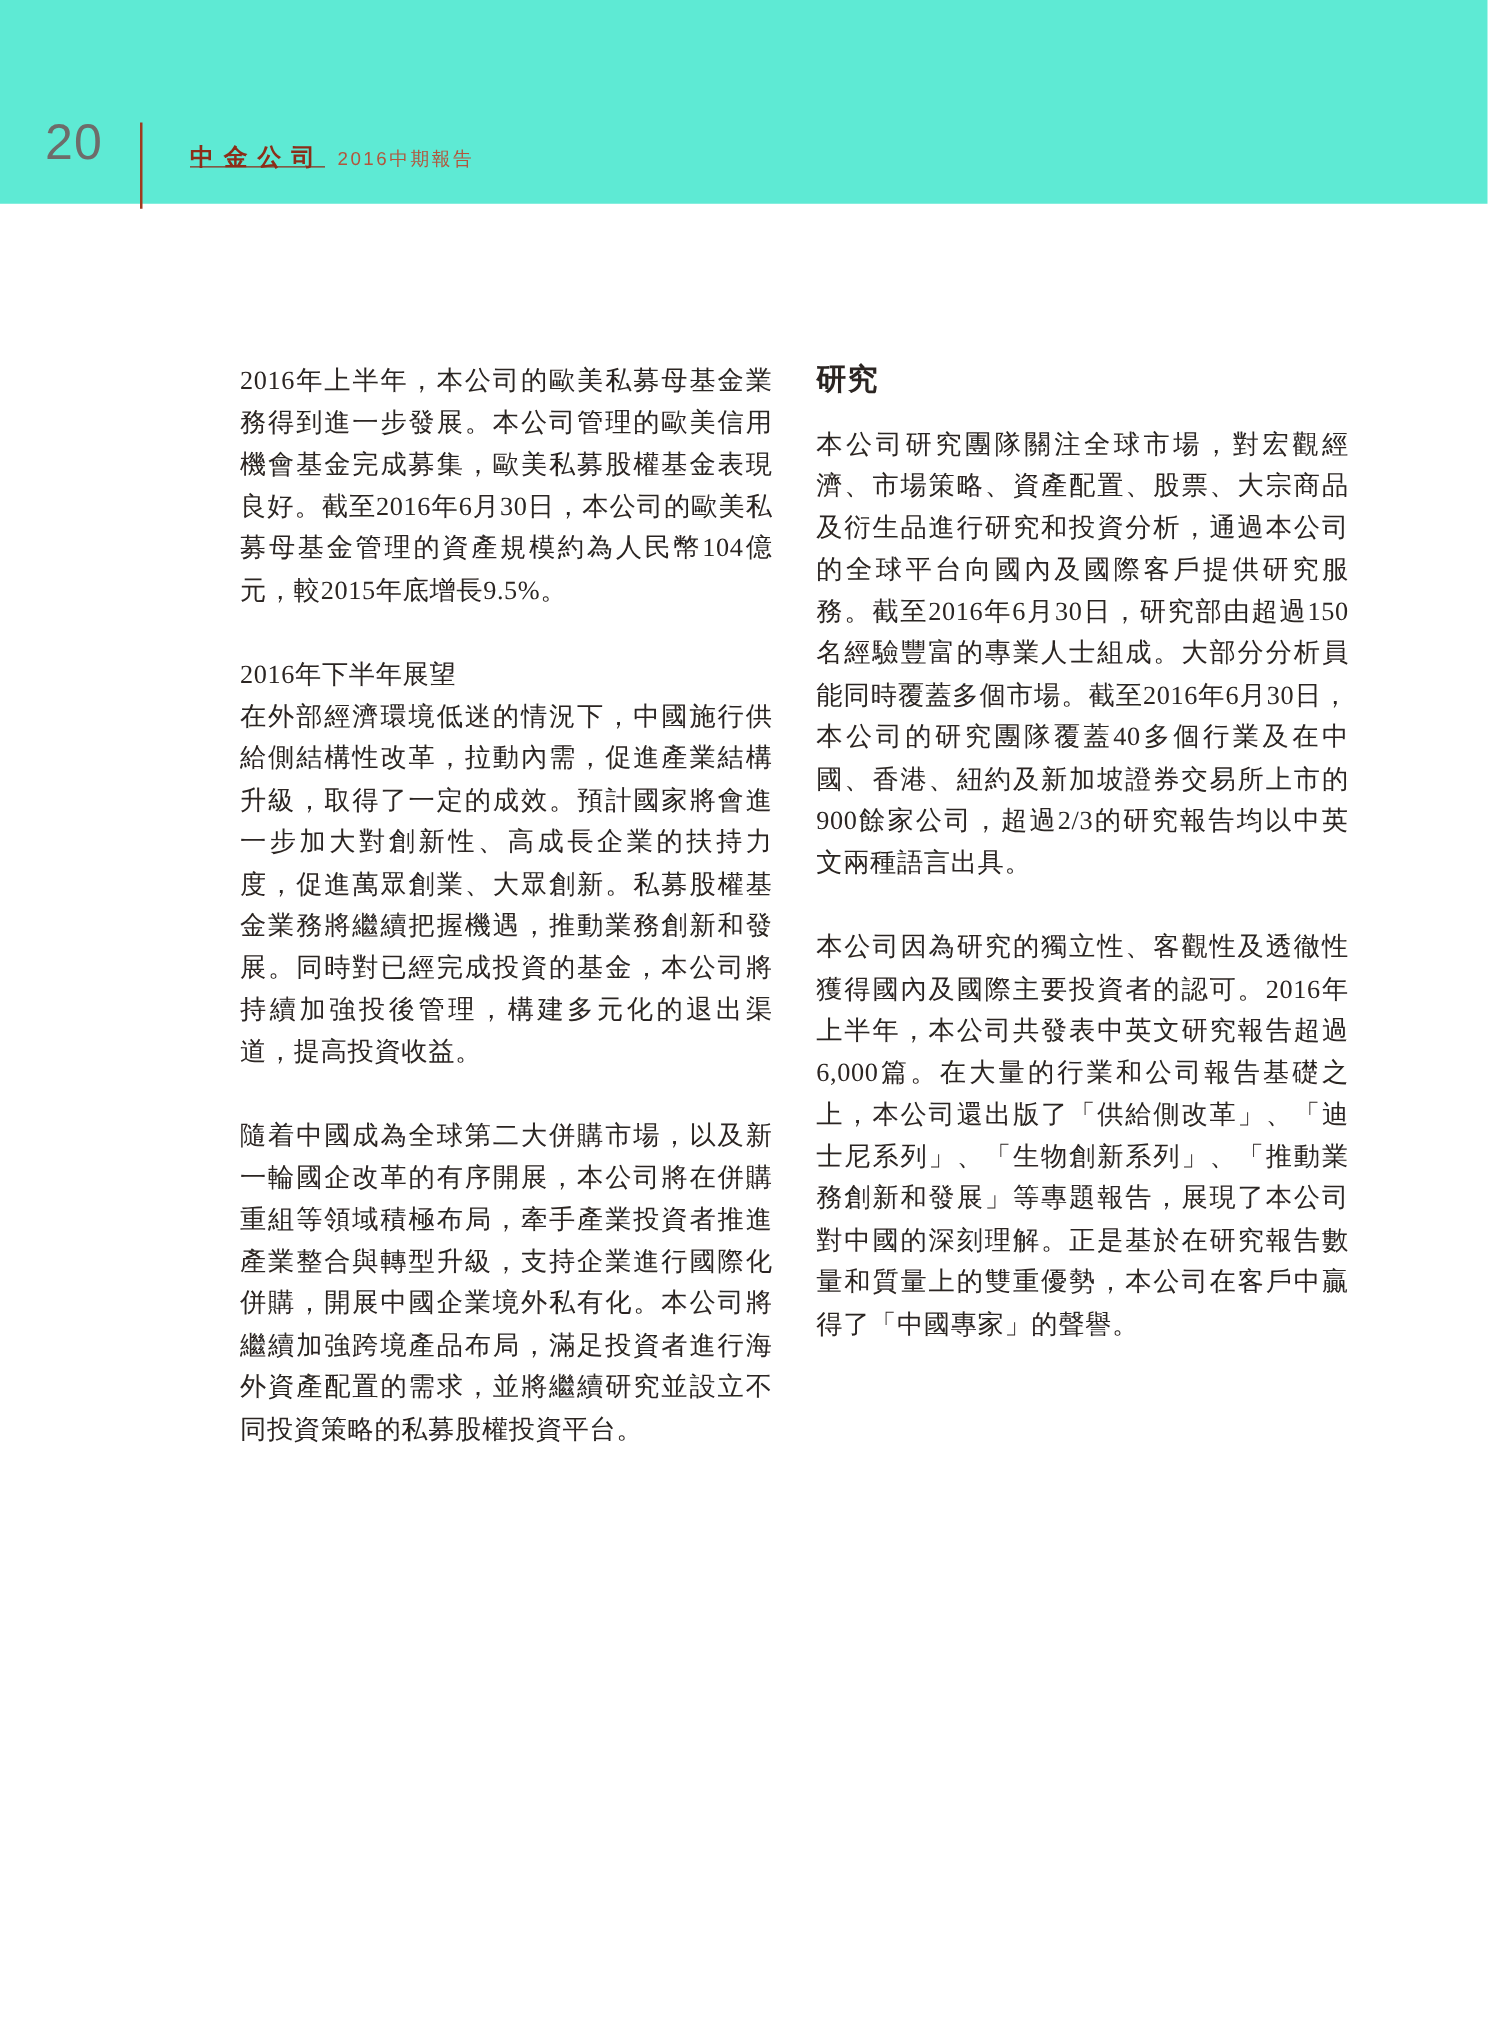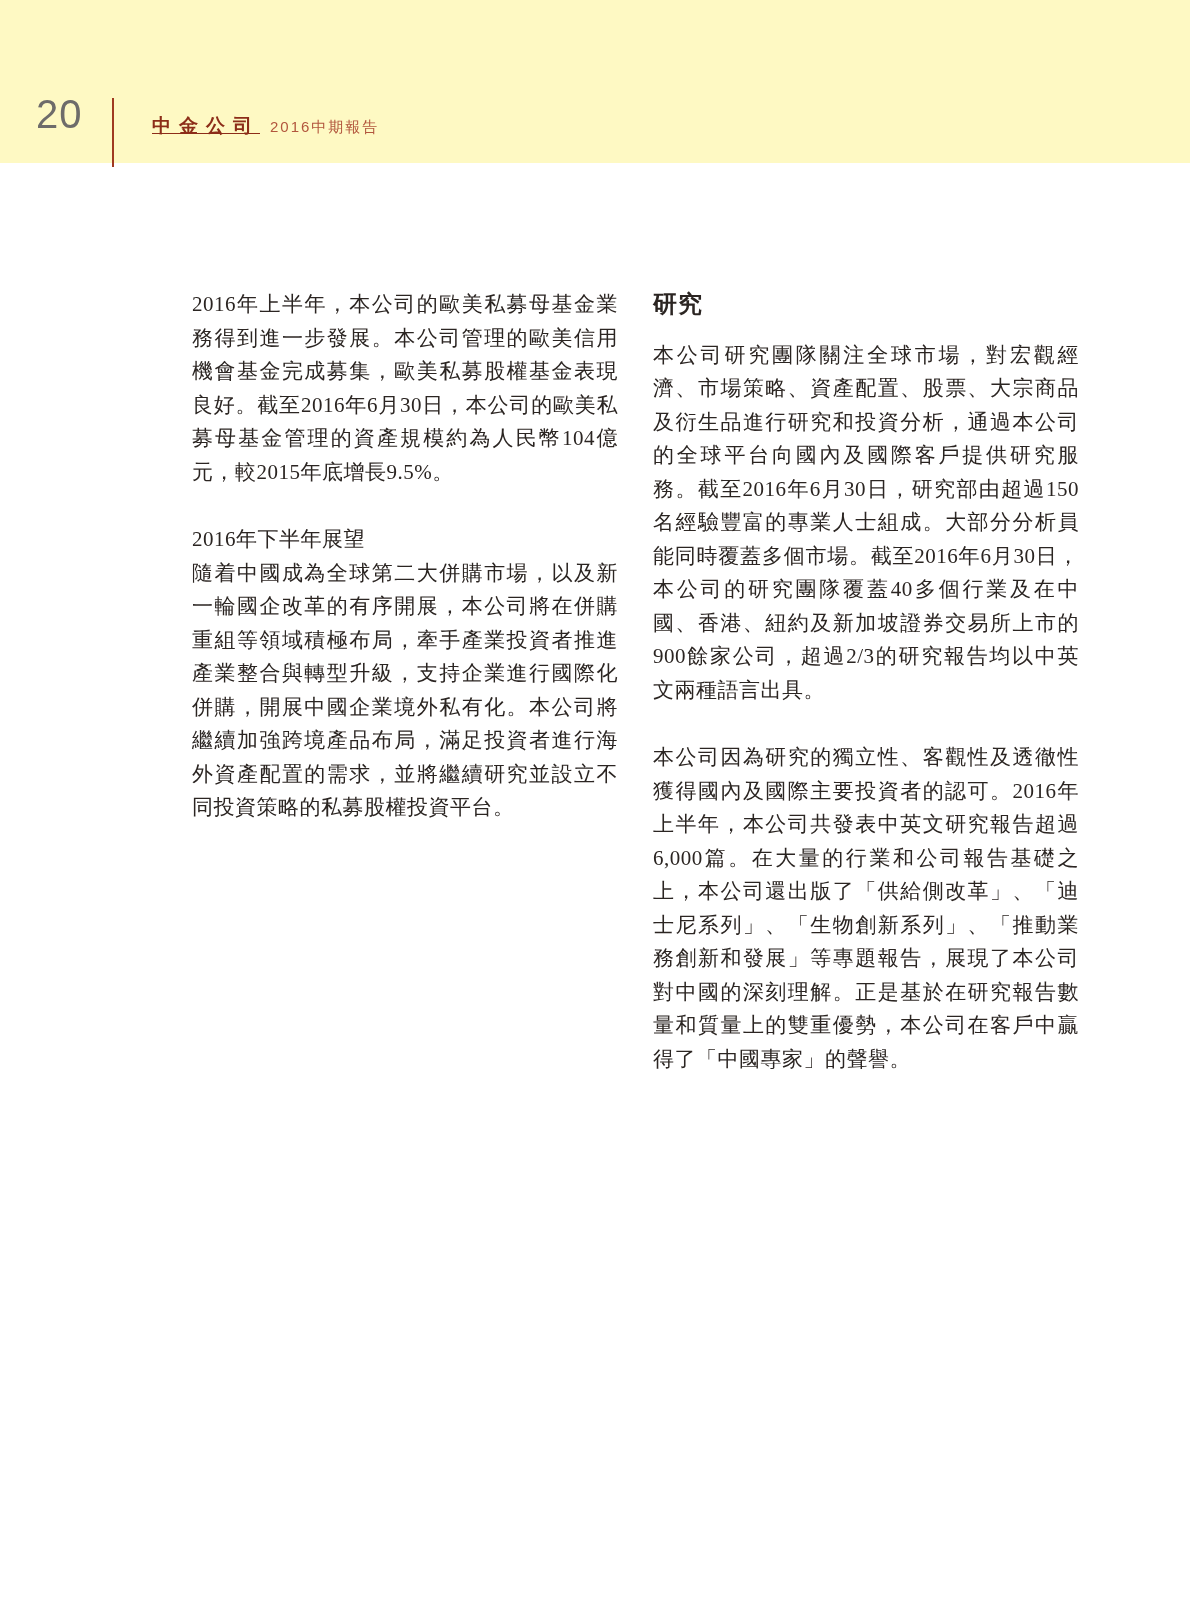--- a/index.html
+++ b/index.html
@@ -15,21 +15,21 @@
     color: #2b2522;
     overflow: hidden;
   }
 
   
   .header-band {
     position: absolute;
     left: 0; top: 0;
     width: 1190px;
     height: 163px;
-    background: #fef9c3;
+    background: #5eead4;
   }
   .page-number {
     position: absolute;
     left: 36px;
     top: 92px;
     font-family: "Liberation Sans", "DejaVu Sans", sans-serif;
     font-size: 40px;
     line-height: 44px;
     font-weight: 400;
     color: #6e6c6a;
@@ -100,20 +100,21 @@
   <span class="header-divider"></span>
   <span class="brand-lockup">
     <span class="brand-name">中金公司</span>
     <span class="report-title">2016中期報告</span>
   </span>
 </header>
 
 <section class="column column-left">
   <p>2016年上半年，本公司的歐美私募母基金業務得到進一步發展。本公司管理的歐美信用機會基金完成募集，歐美私募股權基金表現良好。截至2016年6月30日，本公司的歐美私募母基金管理的資產規模約為人民幣104億元，較2015年底增長9.5%。</p>
   <div class="outlook-heading">2016年下半年展望</div>
+  <p>在外部經濟環境低迷的情況下，中國施行供給側結構性改革，拉動內需，促進產業結構升級，取得了一定的成效。預計國家將會進一步加大對創新性、高成長企業的扶持力度，促進萬眾創業、大眾創新。私募股權基金業務將繼續把握機遇，推動業務創新和發展。同時對已經完成投資的基金，本公司將持續加強投後管理，構建多元化的退出渠道，提高投資收益。</p>
   <p>隨着中國成為全球第二大併購市場，以及新一輪國企改革的有序開展，本公司將在併購重組等領域積極布局，牽手產業投資者推進產業整合與轉型升級，支持企業進行國際化併購，開展中國企業境外私有化。本公司將繼續加強跨境產品布局，滿足投資者進行海外資產配置的需求，並將繼續研究並設立不同投資策略的私募股權投資平台。</p>
 </section>
 
 <section class="column column-right">
   <h2 class="section-heading">研究</h2>
   <p>本公司研究團隊關注全球市場，對宏觀經濟、市場策略、資產配置、股票、大宗商品及衍生品進行研究和投資分析，通過本公司的全球平台向國內及國際客戶提供研究服務。截至2016年6月30日，研究部由超過150名經驗豐富的專業人士組成。大部分分析員能同時覆蓋多個市場。截至2016年6月30日，本公司的研究團隊覆蓋40多個行業及在中國、香港、紐約及新加坡證券交易所上市的900餘家公司，超過2/3的研究報告均以中英文兩種語言出具。</p>
   <p>本公司因為研究的獨立性、客觀性及透徹性獲得國內及國際主要投資者的認可。2016年上半年，本公司共發表中英文研究報告超過6,000篇。在大量的行業和公司報告基礎之上，本公司還出版了「供給側改革」、「迪士尼系列」、「生物創新系列」、「推動業務創新和發展」等專題報告，展現了本公司對中國的深刻理解。正是基於在研究報告數量和質量上的雙重優勢，本公司在客戶中贏得了「中國專家」的聲譽。</p>
 </section>
 
 </body></html>

